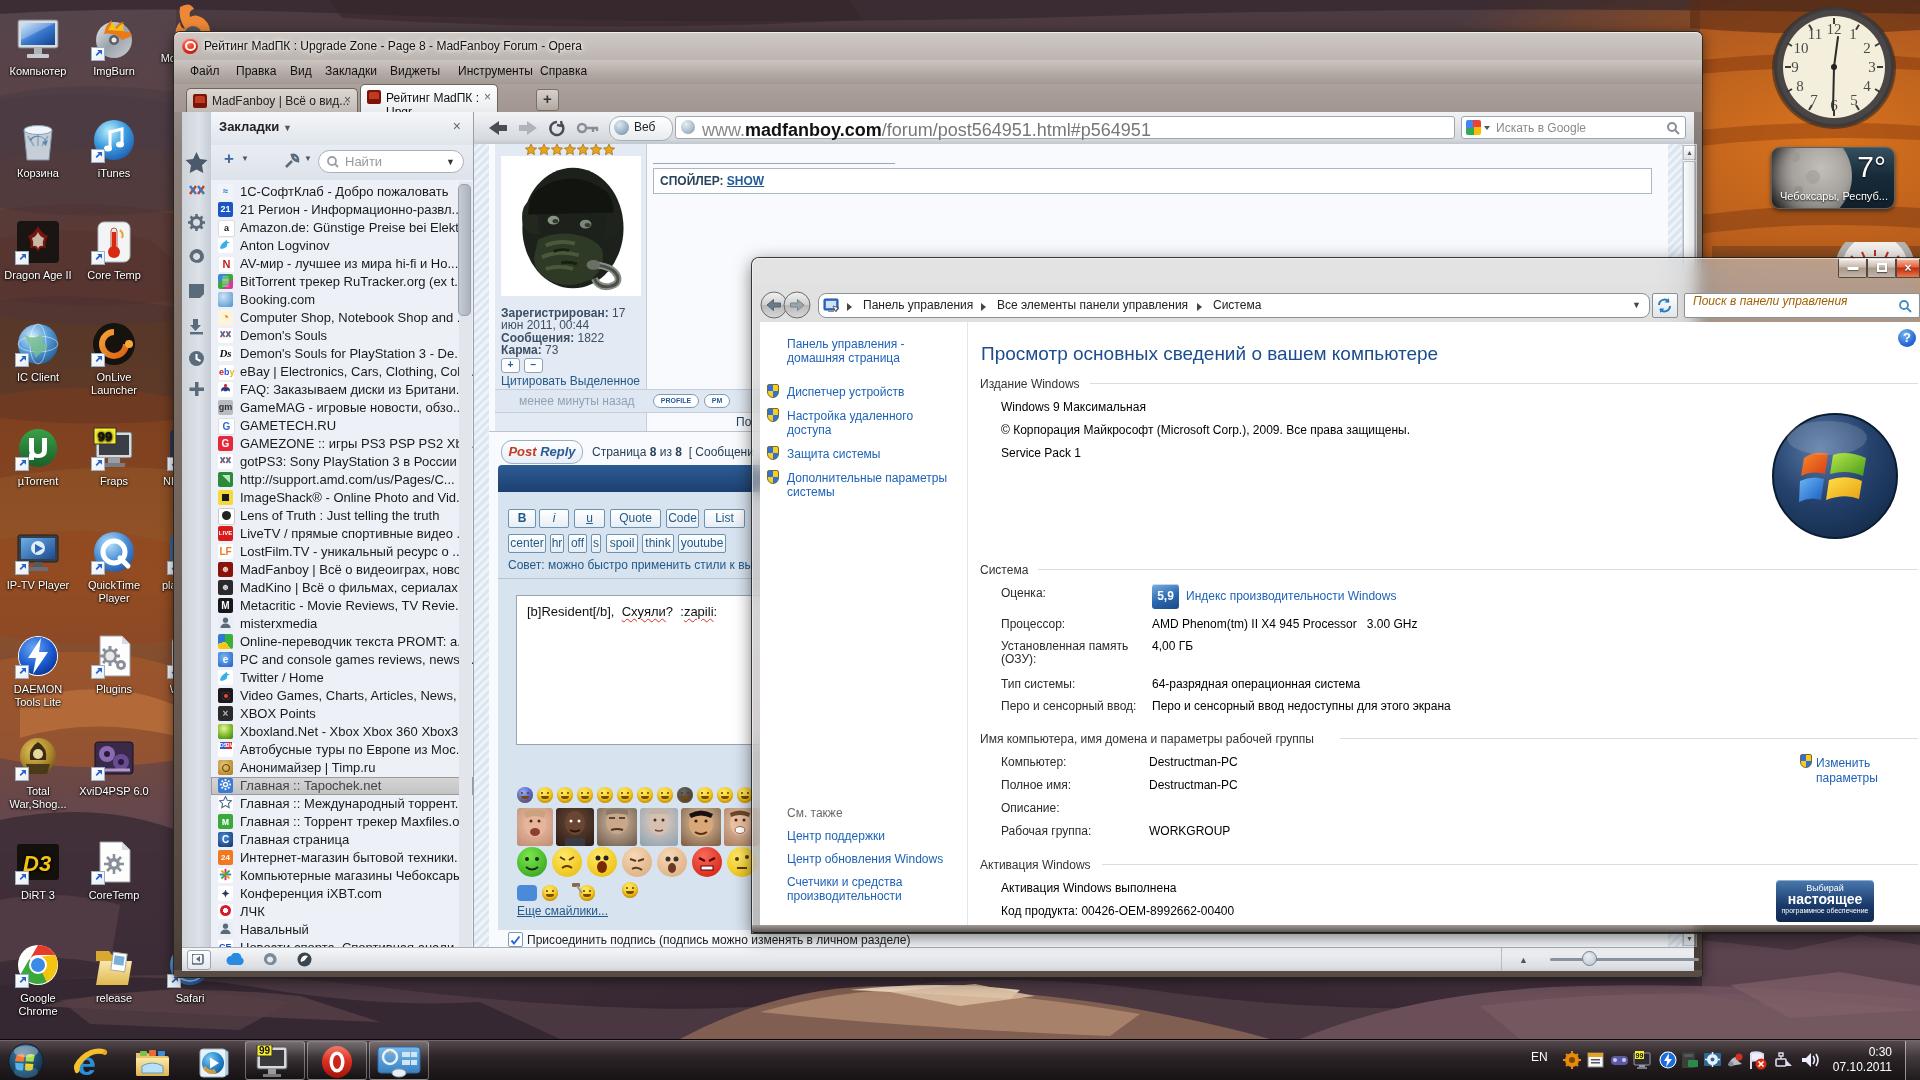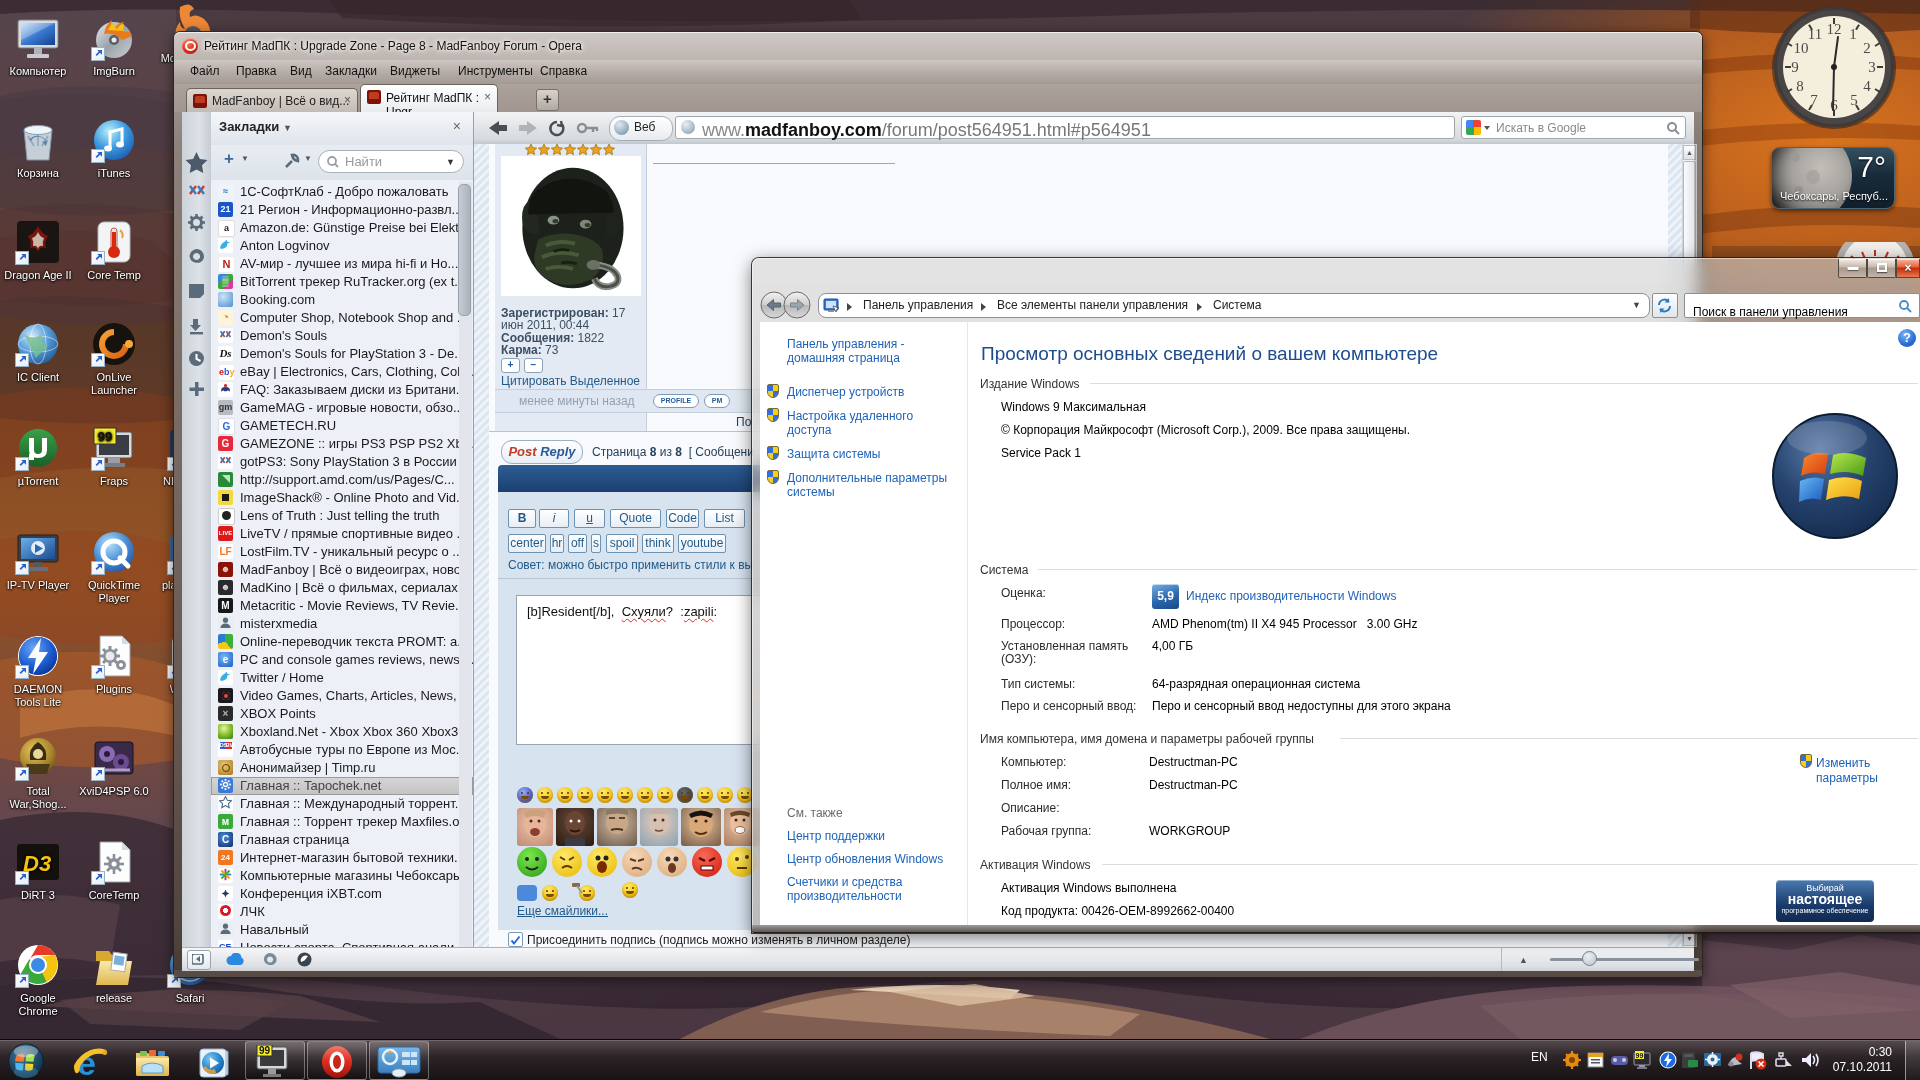--- a/index.html
+++ b/index.html
@@ -829,20 +829,23 @@
         </svg>
   <div class="smy" style="left:148px;top:738px"></div>
   <div class="ab" style="left:43px;top:760px;font-size:12px;color:#1f5a8a;text-decoration:underline">Еще смайлики...</div>
 
   <div class="ab" style="left:34px;top:788px;width:13px;height:13px;border:1px solid #7a9ab8;border-radius:2px;background:#fff"><svg width="11" height="11" style="margin:1px">
             <path d="M1.5,5.5 L4,8.5 L9.5,1.5" stroke="#2a6ad8" stroke-width="2" fill="none"></path>
           </svg></div>
   <div class="ab" style="left:53px;top:789px;font-size:12px;color:#222;white-space:nowrap">Присоединить подпись (подпись можно изменять в личном разделе)</div>
 
   <div class="ab" style="left:179px;top:19px;width:242px;height:1px;background:#9aa8b6"></div>
+  <div class="ab" style="left:179px;top:24px;width:999px;height:26px;background:#fff;border:1px solid #a8b8c6;box-sizing:border-box">
+    <span class="ab" style="left:6px;top:5px;font-size:12px;font-weight:bold;color:#28425c">СПОЙЛЕР: <span style="color:#1f5a9a;text-decoration:underline">SHOW</span></span>
+  </div>
 
   <div class="ab" style="left:1208px;top:0;width:14px;height:803px;background:#f0f1f3;border-left:1px solid #d0d4da"></div>
   <div class="ab" style="left:1209px;top:1px;width:13px;height:15px;background:linear-gradient(180deg,#fdfdfd,#dfe2e7);border:1px solid #b8bcc4;box-sizing:border-box;font-size:7px;color:#555;text-align:center;line-height:13px">▲</div>
   <div class="ab" style="left:1209px;top:17px;width:13px;height:500px;background:linear-gradient(90deg,#fafbfc,#dfe3e9);border:1px solid #b4b8c0;box-sizing:border-box;border-radius:2px"></div>
   <div class="ab" style="left:1209px;top:787px;width:13px;height:15px;background:linear-gradient(180deg,#fdfdfd,#dfe2e7);border:1px solid #b8bcc4;box-sizing:border-box;font-size:7px;color:#555;text-align:center;line-height:13px">▼</div>
  </div>
  <div class="ab" style="left:0;top:80px;width:8px;height:858px;background:linear-gradient(180deg,rgba(90,80,72,.12),rgba(70,58,50,.38) 60%,rgba(55,45,38,.5))"></div>
  <div class="ab" style="left:1520px;top:80px;width:8px;height:858px;background:linear-gradient(180deg,rgba(90,80,72,.25),rgba(70,58,50,.4) 60%,rgba(55,45,38,.55))"></div>
 
  <div class="ab" style="left:8px;top:915px;width:1512px;height:23px;background:linear-gradient(180deg,#f5f6f8,#dcdfe4 80%,#cdd1d7);border-top:1px solid #aab0b8">
@@ -911,21 +914,21 @@
    <span class="ab" style="right:8px;top:6px;font-size:9px;color:#444">▼</span>
  </div>
  <div class="ab" style="left:900px;top:35px;width:26px;height:25px;background:linear-gradient(180deg,#fdfdfd,#e2e6ea);border:1px solid #8a9098;box-sizing:border-box;border-radius:2px">
    <svg style="margin:3px 0 0 3px" width="17" height="17" viewBox="0 0 17 17">
           <path d="M3,8 a5.5,5.5 0 0 1 10,-3 M14,9 a5.5,5.5 0 0 1 -10,3" fill="none" stroke="#2a7ac0" stroke-width="2"></path>
           <path d="M13,1 v4.5 h-4.5 z" fill="#2a7ac0"></path>
           <path d="M4,16 v-4.5 h4.5 z" fill="#2a7ac0"></path>
         </svg>
  </div>
  <div class="ab" style="left:932px;top:35px;width:236px;height:25px;background:#fff;border:1px solid #8a9098;box-sizing:border-box;border-radius:2px">
-   <span class="ab" style="left:8px;top:11px;font-size:12px;color:#000000">Поиск в панели управления</span>
+   <span class="ab" style="left:8px;top:0;font-size:12px;font-style:italic;color:#a16207">Поиск в панели управления</span>
    <svg class="ab" style="right:6px;top:5px" width="15" height="15">
           <circle cx="6" cy="6" r="4" fill="none" stroke="#4a8ac0" stroke-width="1.8"></circle>
           <line x1="9" y1="9" x2="13" y2="13" stroke="#4a8ac0" stroke-width="1.8"></line>
         </svg>
  </div>
 
  <div class="ab" style="left:8px;top:64px;width:1168px;height:603px;background:#fff;overflow:hidden">
 
   <div class="ab" style="left:1138px;top:7px;width:18px;height:18px;border-radius:50%;background:radial-gradient(circle at 38% 30%,#7ab8f0,#2a6ad8 60%,#1a4aa8);color:#fff;font-size:13px;font-weight:bold;text-align:center;line-height:18px">?</div>
 

